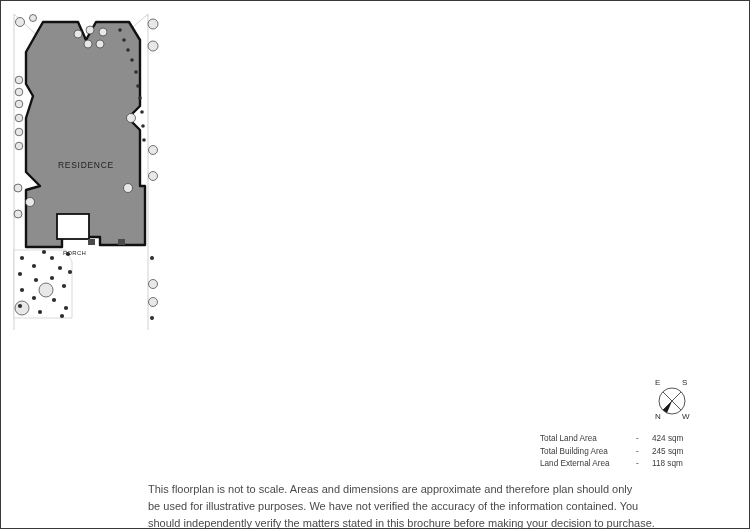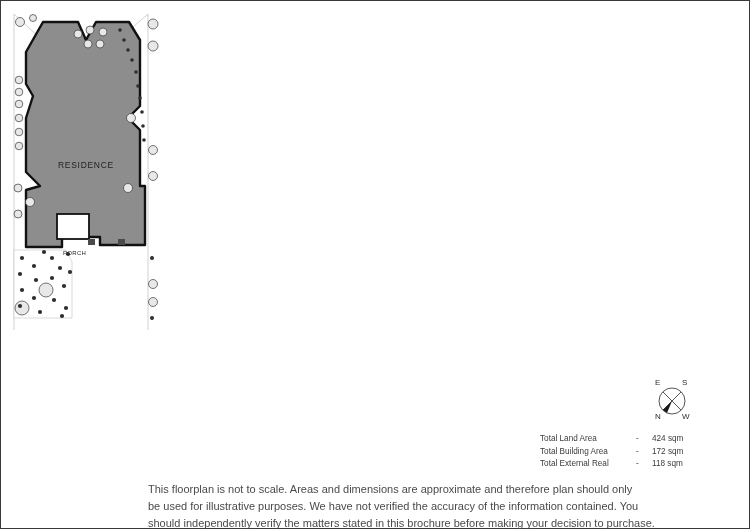--- a/index.html
+++ b/index.html
@@ -279,24 +279,24 @@
 
 <div id="areas">
   <div class="row">
     <span class="k">Total Land Area</span>
     <span class="d">-</span>
     <span class="v">424 sqm</span>
   </div>
   <div class="row">
     <span class="k">Total Building Area</span>
     <span class="d">-</span>
-    <span class="v">172 sqm</span>
+    <span class="v">245 sqm</span>
   </div>
   <div class="row">
-    <span class="k">Total External Real</span>
+    <span class="k">Land External Area</span>
     <span class="d">-</span>
     <span class="v">118 sqm</span>
   </div>
 </div>
 
 <div id="compass">
   <svg width="62" height="52" style="position:absolute;left:0;top:0;">
     <circle cx="31" cy="26" r="13" fill="none" stroke="#555" stroke-width="1"></circle>
     <line x1="22" y1="17" x2="40" y2="35" stroke="#555" stroke-width="1"></line>
     <line x1="40" y1="17" x2="22" y2="35" stroke="#555" stroke-width="1"></line>

